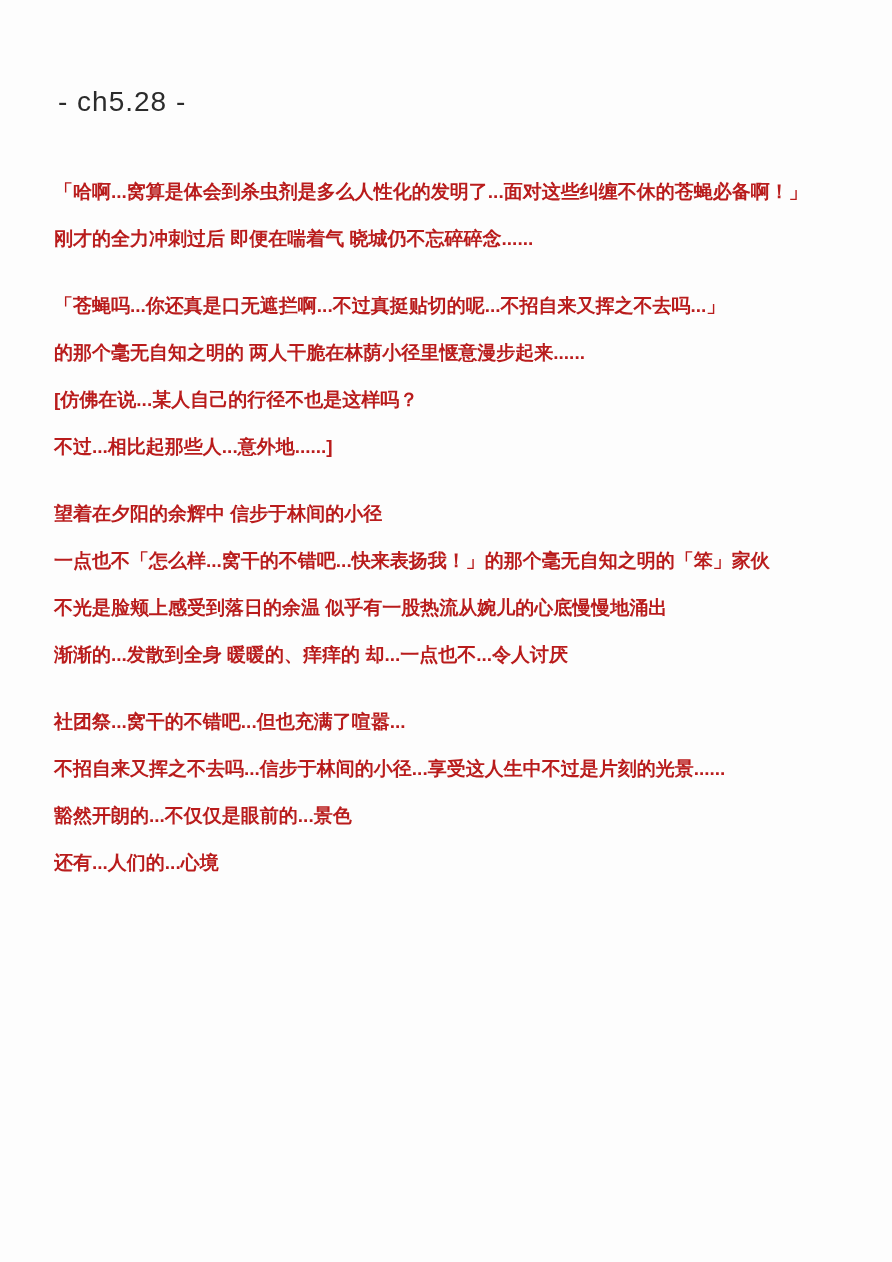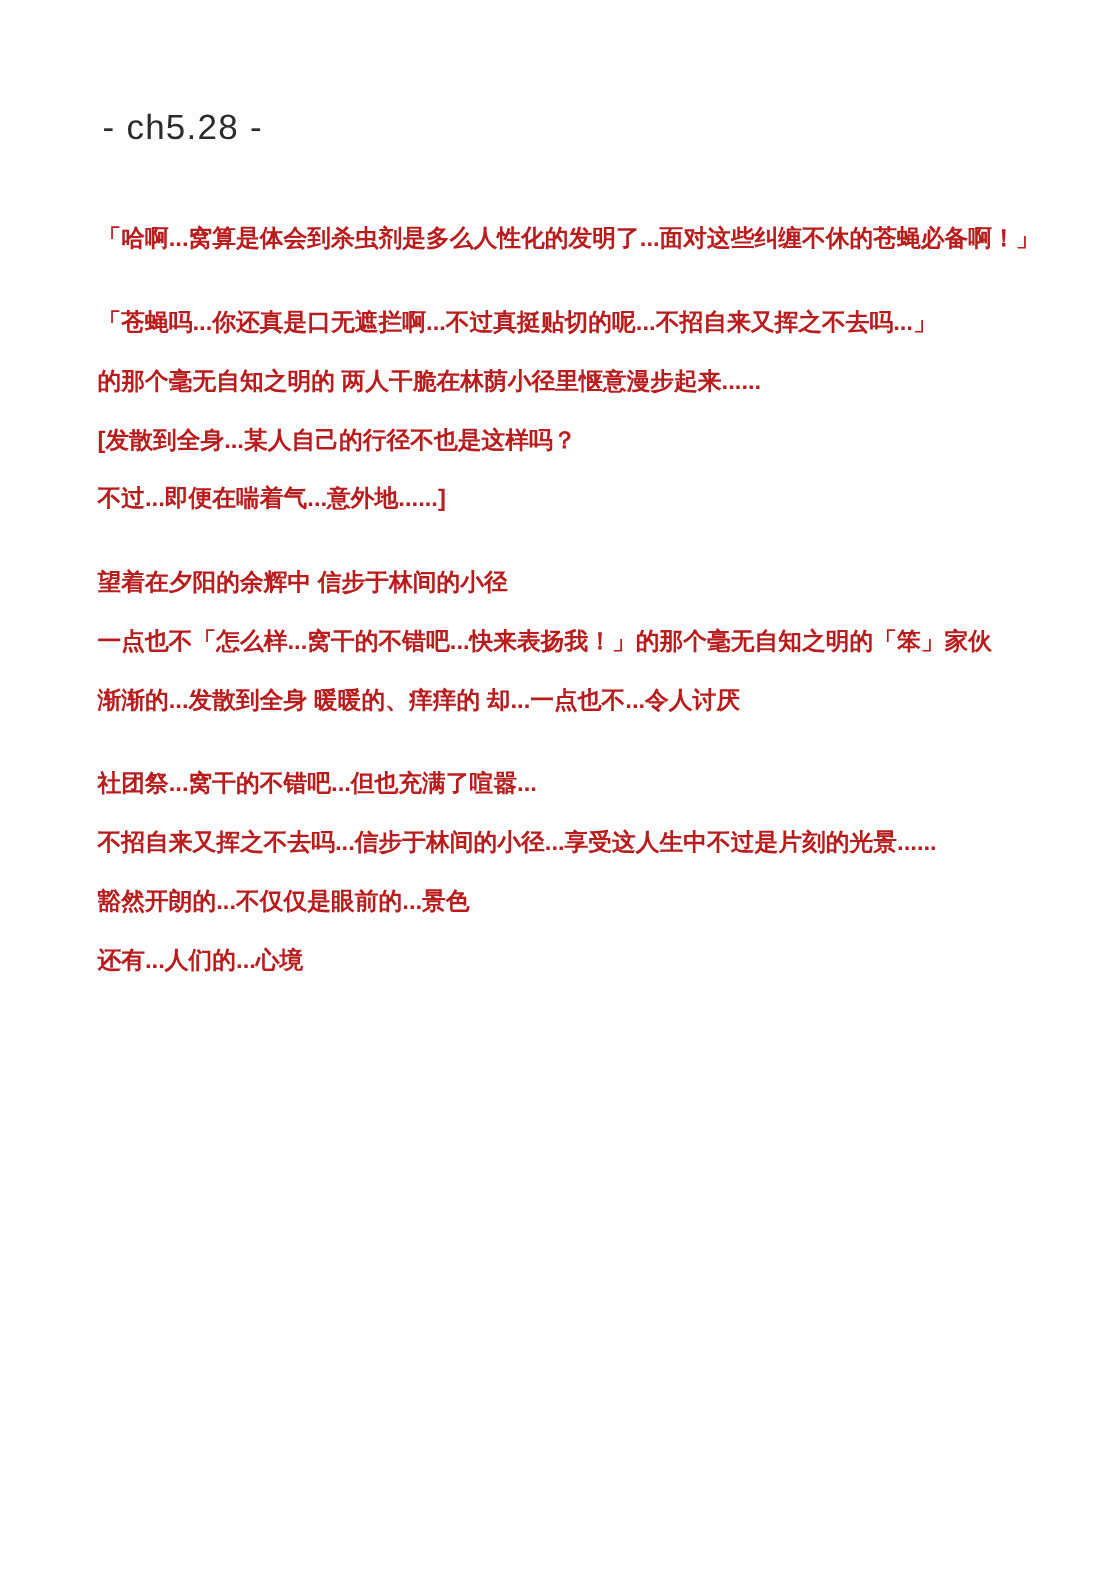--- a/index.html
+++ b/index.html
@@ -8,21 +8,21 @@
     width: 892px;
     height: 1262px;
     background: #fdfdfd;
     color: #333333;
     font-family: "Liberation Sans", "DejaVu Sans", sans-serif;
     overflow: hidden;
   }
   .page {
     width: 745px;
     height: 1262px;
-    padding: 86px 40px 0 78px;
+    padding: 86px 40px 0 54px;
   }
   .chapter-title {
     font-size: 28px;
     line-height: 32px;
     color: #2b2b2b;
     margin: 0 0 50px 4px;
     font-weight: 400;
     letter-spacing: 1px;
   }
   .text-group { margin: 0; }
@@ -38,32 +38,34 @@
 </style>
 </head>
 <body>
 
 <div class="page">
 
   <h1 class="chapter-title">- ch5.28 -</h1>
 
   <div class="text-group">
     <p>「哈啊...窝算是体会到杀虫剂是多么人性化的发明了...面对这些纠缠不休的苍蝇必备啊！」</p>
+    <p>刚才的全力冲刺过后 即便在喘着气 晓城仍不忘碎碎念......</p>
   </div>
 
   <div class="text-group">
     <p>「苍蝇吗...你还真是口无遮拦啊...不过真挺贴切的呢...不招自来又挥之不去吗...」</p>
     <p>的那个毫无自知之明的 两人干脆在林荫小径里惬意漫步起来......</p>
-    <p>[发散到全身...某人自己的行径不也是这样吗？</p>
-    <p>不过...即便在喘着气...意外地......]</p>
+    <p>[仿佛在说...某人自己的行径不也是这样吗？</p>
+    <p>不过...相比起那些人...意外地......]</p>
   </div>
 
   <div class="text-group">
     <p>望着在夕阳的余辉中 信步于林间的小径</p>
     <p>一点也不「怎么样...窝干的不错吧...快来表扬我！」的那个毫无自知之明的「笨」家伙</p>
+    <p>不光是脸颊上感受到落日的余温 似乎有一股热流从婉儿的心底慢慢地涌出</p>
     <p>渐渐的...发散到全身 暖暖的、痒痒的 却...一点也不...令人讨厌</p>
   </div>
 
   <div class="text-group">
     <p>社团祭...窝干的不错吧...但也充满了喧嚣...</p>
     <p>不招自来又挥之不去吗...信步于林间的小径...享受这人生中不过是片刻的光景......</p>
     <p>豁然开朗的...不仅仅是眼前的...景色</p>
     <p>还有...人们的...心境</p>
   </div>
 

